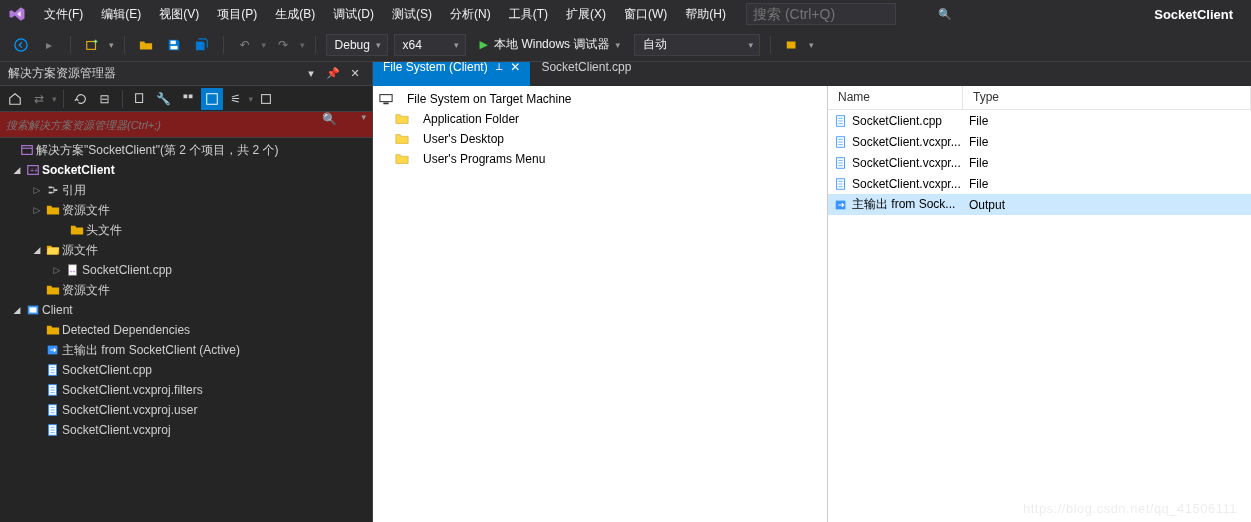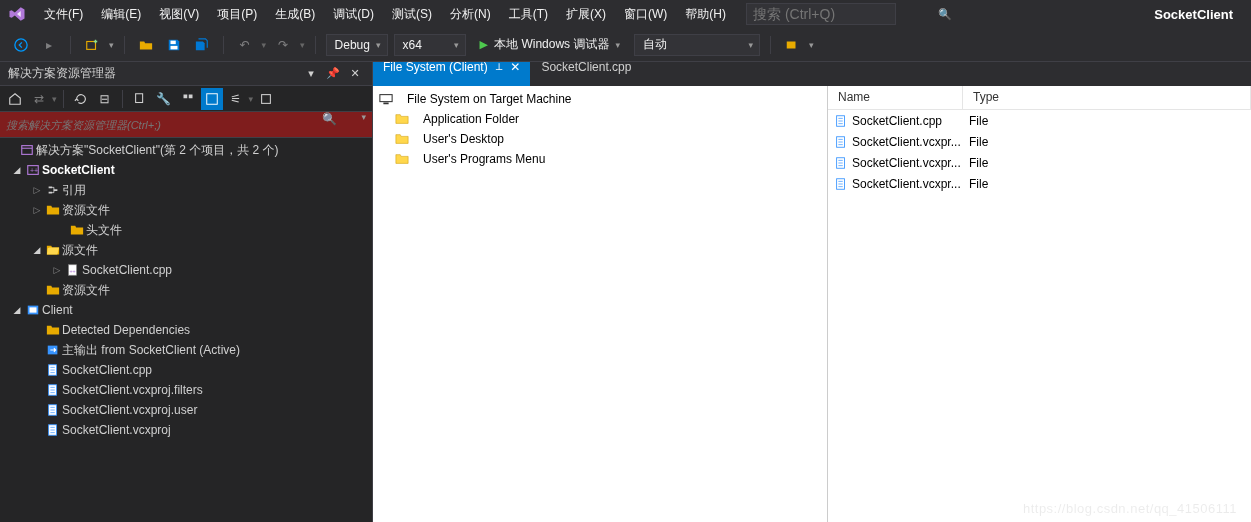--- a/index.html
+++ b/index.html
@@ -436,19 +436,31 @@
                 <span>
                   <svg width="14" height="14" viewBox="0 0 16 16">
                     <rect x="3" y="2" width="9" height="12" fill="#fff" stroke="#3794ff" stroke-width="1"></rect>
                     <path d="M5 5h5M5 8h5M5 11h5" stroke="#3794ff" stroke-width="0.8"></path>
                   </svg>
                 </span>
                 <span>SocketClient.vcxpr...</span>
               </div>
               <div class="details-cell type">File</div>
             </div>
+            <div class="details-row selected">
+              <div class="details-cell name">
+                <span>
+                  <svg width="14" height="14" viewBox="0 0 16 16">
+                    <rect x="2" y="3" width="11" height="10" fill="#3794ff"></rect>
+                    <path d="M5 8h6M9 6l2 2-2 2" fill="none" stroke="#fff" stroke-width="1.3"></path>
+                  </svg>
+                </span>
+                <span>主输出 from Sock...</span>
+              </div>
+              <div class="details-cell type">Output</div>
+            </div>
           </div>
       </div>
     </div>
   </div>
 </div>
 
 <div class="watermark">https://blog.csdn.net/qq_41506111</div>
 
 </body></html>

